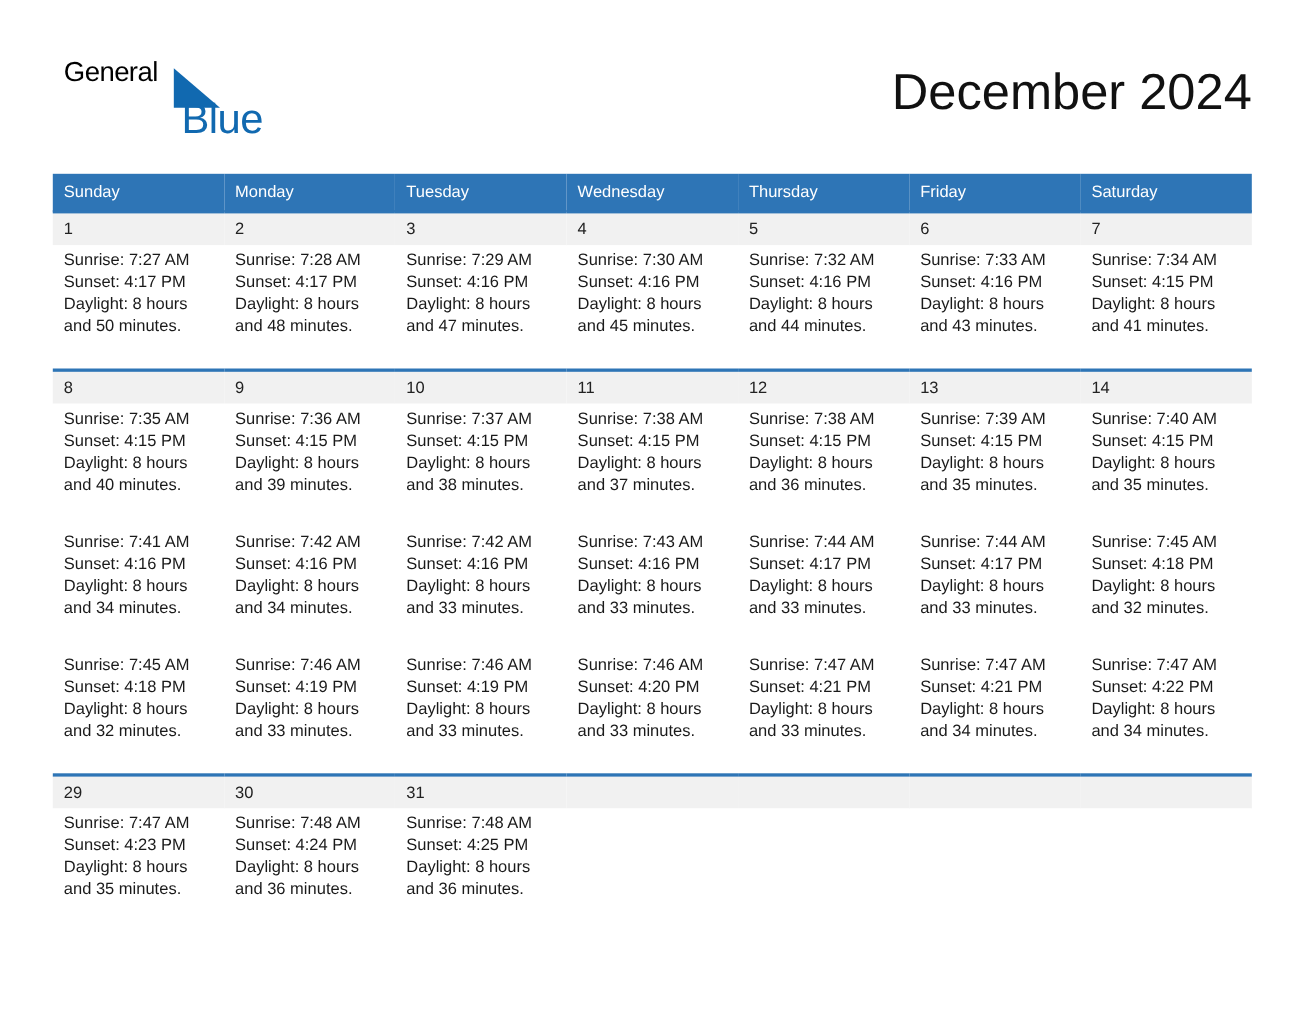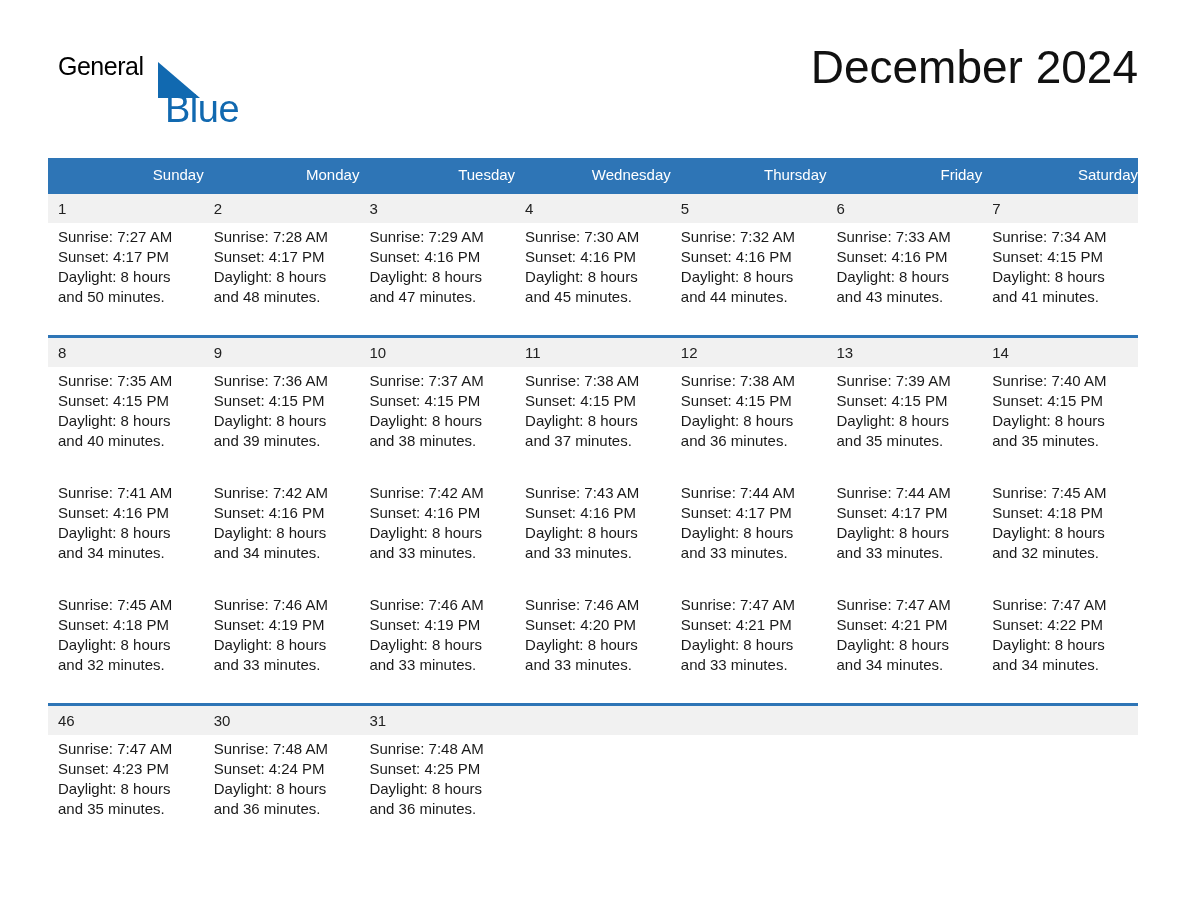--- a/index.html
+++ b/index.html
@@ -60,21 +60,21 @@
     top: 36px;
     font-size: 38px;
     letter-spacing: -0.5px;
     color: #1169b0;
     font-family: "Liberation Sans", sans-serif;
     margin-left: 29px;
   }
   .title-block {
     position: absolute;
     right: 0;
-    top: 0;
+    top: 16px;
   }
   .cal-title {
     font-size: 46px;
     line-height: 54px;
     color: #111111;
     font-weight: normal;
     white-space: nowrap;
   }
   .cal-subtitle {
     margin-top: 12px;
@@ -96,21 +96,21 @@
     border-collapse: collapse;
     table-layout: fixed;
   }
   table.cal-table col { width: 155.7px; }
 
   thead th {
     background: #2e75b6;
     color: #ffffff;
     font-size: 15px;
     font-weight: normal;
-    text-align: right;
+    text-align: left;
     padding: 7px 0 8px 10px;
     height: 18px;
   }
 
   tr.date-row td {
     background: #f1f1f1;
     border-top: 3px solid #2e75b6;
     font-size: 15px;
     color: #222222;
     padding: 6px 0 6px 10px;
@@ -367,21 +367,21 @@
           </td>
           <td>
             <span class="info-line">Sunrise: 7:47 AM</span>
             <span class="info-line">Sunset: 4:22 PM</span>
             <span class="info-line">Daylight: 8 hours</span>
             <span class="info-line">and 34 minutes.</span>
           </td>
         </tr>
 
         <tr class="date-row">
-          <td>46</td>
+          <td>29</td>
           <td>30</td>
           <td>31</td>
           <td class="empty-cell"></td>
           <td class="empty-cell"></td>
           <td class="empty-cell"></td>
           <td class="empty-cell"></td>
         </tr>
         <tr class="info-row">
           <td>
             <span class="info-line">Sunrise: 7:47 AM</span>

